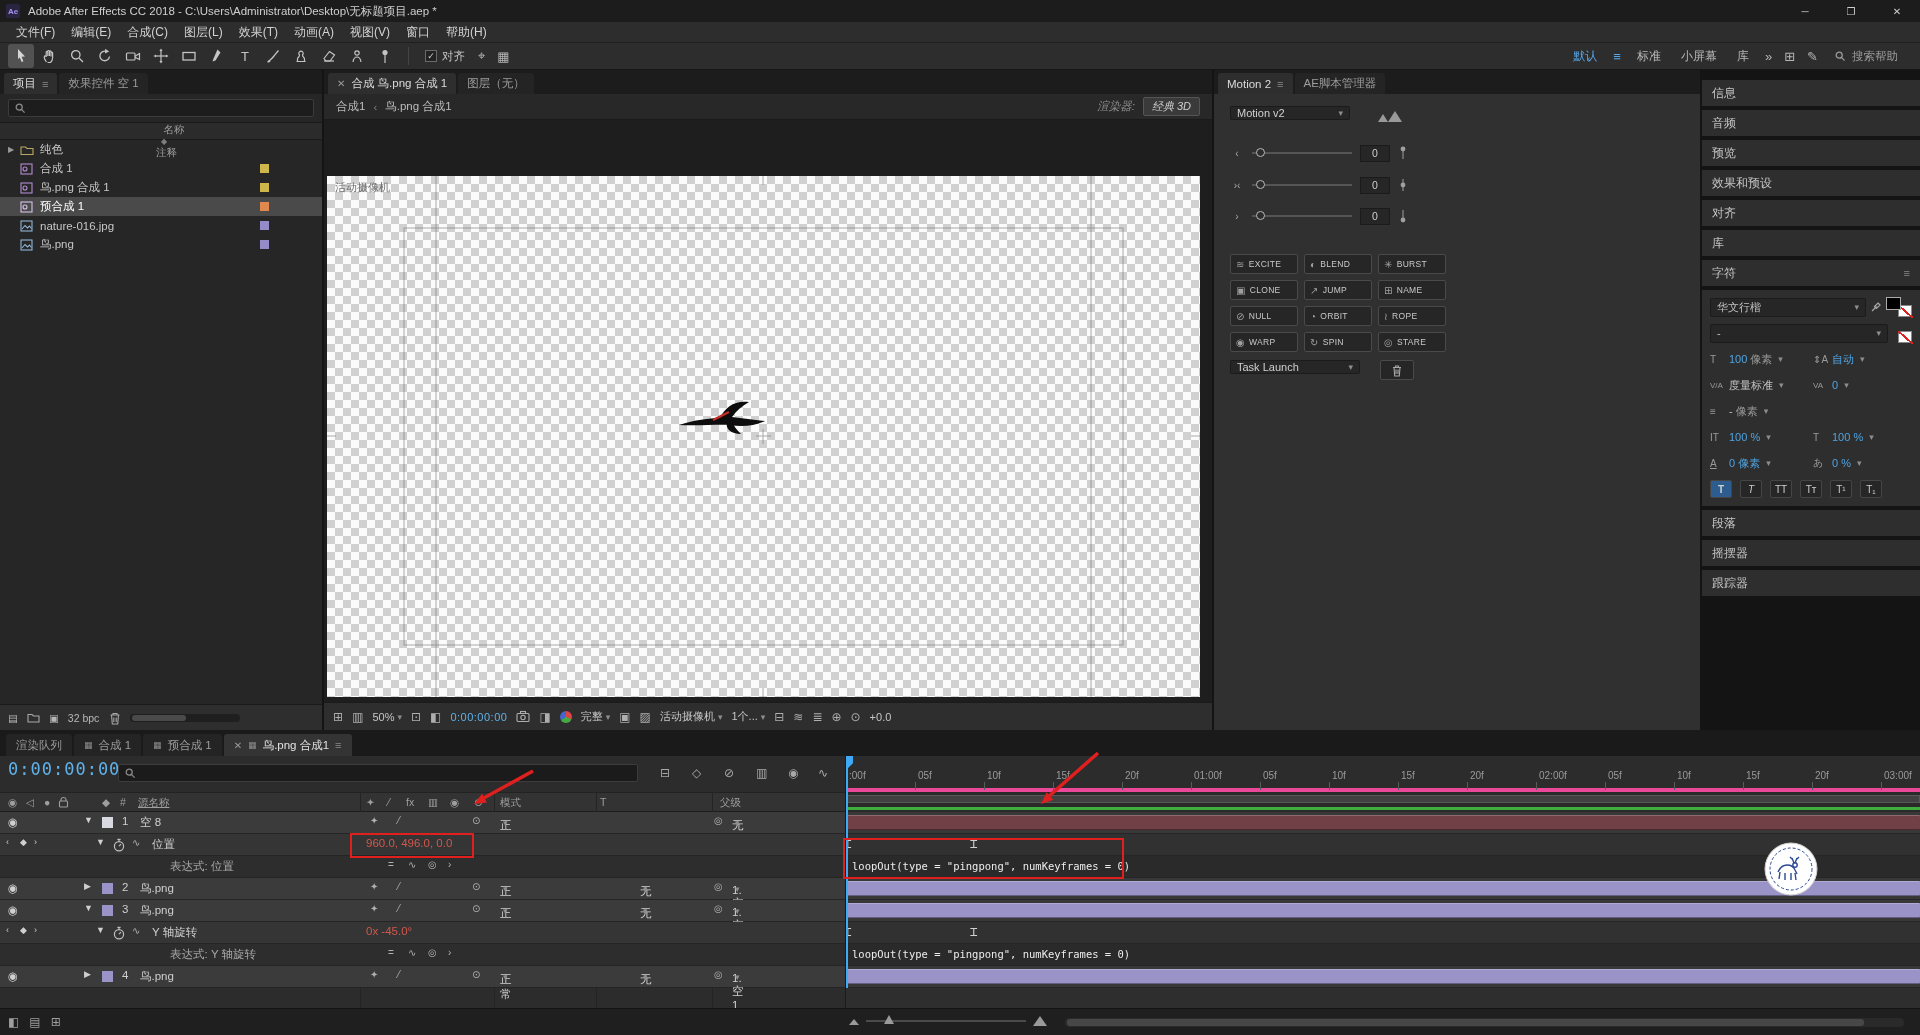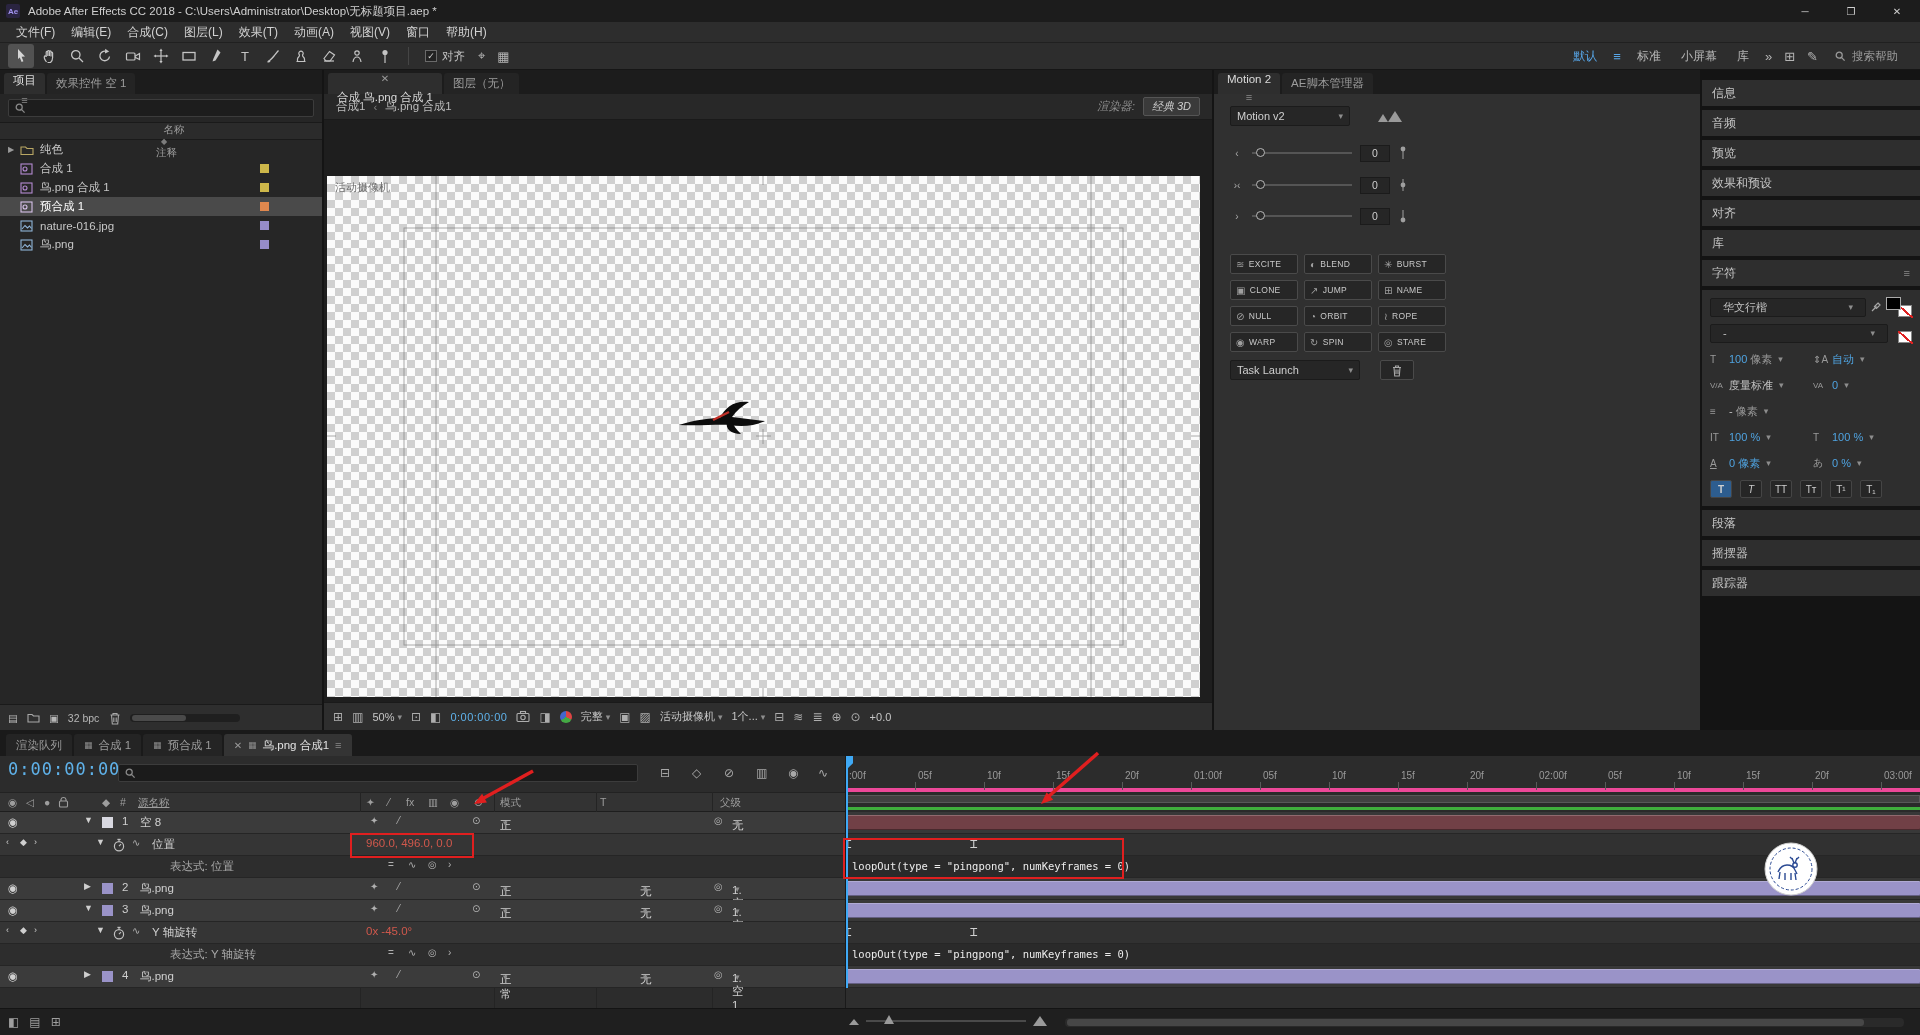--- a/index.html
+++ b/index.html
@@ -27,21 +27,21 @@
   .cb{width:12px;height:12px;border:1px solid #6a6a6a;background:#222;font-size:9px;display:flex;align-items:center;justify-content:center;color:#cfcfcf;}
   .ticon{color:#b4b4b4;font-size:13px;padding:0 5px;}
   .tspace{flex:1;}
   .ws{color:#b8b8b8;font-size:12px;padding:0 9px;}
   .ws.first{color:#57a6e8;}
   .searchbox{display:flex;align-items:center;gap:6px;margin:0 14px 0 10px;color:#9a9a9a;font-size:11.5px;}
 
   
   .paneltabs{height:24px;background:#1c1c1c;display:flex;align-items:flex-end;padding-left:4px;gap:2px;}
   .ptab{height:21px;display:flex;align-items:center;gap:6px;padding:0 9px;font-size:11.5px;color:#9c9c9c;background:#242424;border-radius:3px 3px 0 0;}
-  .ptab.active{background:#2e2e2e;color:#dadada;flex-direction:column;}
+  .ptab.active{background:#2e2e2e;color:#dadada;}
   .pmenu{color:#8a8a8a;font-size:11px;}
   .tabx{color:#9a9a9a;font-size:10px;}
 
   
   #project{position:absolute;left:0;top:70px;width:322px;height:660px;background:#262626;}
   .pinfo{height:68px;padding:7px 8px;display:flex;gap:9px;background:#2e2e2e;}
   .pthumb{width:96px;height:54px;background:#000;border:1px solid #3a3a3a;}
   .pmeta{font-size:10.5px;line-height:1.55;color:#bdbdbd;padding-top:2px;}
   .chip{display:inline-block;width:8px;height:8px;margin-right:5px;}
   .psearch{margin:5px 8px;height:18px;background:#1d1d1d;border:1px solid #3c3c3c;border-radius:2px;display:flex;align-items:center;padding:0 6px;gap:6px;}
@@ -73,39 +73,39 @@
   .viewlabel{position:absolute;left:8px;top:4px;color:#6e6e6e;font-size:11px;}
   .vbar{position:absolute;left:0;bottom:0;right:0;height:28px;background:#2e2e2e;border-top:1px solid #1a1a1a;display:flex;align-items:center;gap:9px;padding:0 9px;font-size:11px;color:#c6c6c6;}
   .vi{color:#aeaeae;font-size:12px;}
   .vsel{display:flex;align-items:center;}
   .vtime{color:var(--time_blue);letter-spacing:.5px;}
   .rgbdot{width:12px;height:12px;border-radius:50%;background:conic-gradient(#d44 0 33%,#4a4 0 66%,#46c 0);}
 
   
   #motionp{position:absolute;left:1214px;top:70px;width:486px;height:660px;background:#303030;}
   .mbody{position:absolute;left:0;top:24px;right:0;bottom:0;}
-  .msel{position:absolute;background:#262626;border:1px solid #1b1b1b;border-radius:2px;height:20px;display:flex;align-items:center;padding:0 6px;font-size:11px;color:#cfcfcf;}
+  .msel{position:absolute;background:#262626;border:1px solid #1b1b1b;border-radius:2px;height:14px;display:flex;align-items:center;padding:0 6px;font-size:11px;color:#cfcfcf;}
   .msel .dd{margin-left:auto;}
   .mrow{position:absolute;left:16px;display:flex;align-items:center;gap:8px;height:20px;}
   .mease{width:14px;color:#a8a8a8;font-size:10px;text-align:center;}
   .mtrack{width:100px;height:2px;background:#555;position:relative;}
   .mknob{position:absolute;left:4px;top:-4px;width:9px;height:9px;border:1.5px solid #b9b9b9;border-radius:50%;background:#2c2c2c;}
   .mval{width:30px;height:17px;background:#262626;border:1px solid #1b1b1b;font-size:10.5px;color:#cfcfcf;display:flex;align-items:center;justify-content:center;}
   .mgrid{position:absolute;left:16px;top:160px;display:grid;grid-template-columns:repeat(3,68px);gap:6px;}
   .mbtn{height:20px;display:flex;align-items:center;gap:4px;padding:0 5px;background:#262626;border:1px solid #4a4a4a;color:#c9c9c9;font-size:8.5px;border-radius:2px;letter-spacing:.3px;}
   .mico{font-size:10px;color:#9f9f9f;}
   .mtrash{position:absolute;left:166px;top:266px;width:34px;height:20px;background:#262626;border:1px solid #4a4a4a;border-radius:2px;display:flex;align-items:center;justify-content:center;}
 
   
   #sidebar{position:absolute;left:1702px;top:70px;width:218px;height:660px;padding-top:10px;}
   .side-h{height:26px;background:#2e2e2e;margin-bottom:4px;display:flex;align-items:center;padding:0 10px;font-size:12px;color:#c6c6c6;}
   .side-h .pmenu{margin-left:auto;}
   .char-body{background:#2e2e2e;padding:4px 8px;margin-bottom:4px;}
   .crow{display:flex;align-items:center;height:26px;gap:4px;font-size:11px;color:#c2c2c2;}
-  .cselect{flex:1;height:19px;background:#262626;border:1px solid #1b1b1b;display:flex;align-items:center;padding:0 12px;border-radius:2px;}
+  .cselect{flex:1;height:19px;background:#262626;border:1px solid #1b1b1b;display:flex;align-items:center;padding:0 6px;border-radius:2px;}
   .cselect .dd{margin-left:auto;}
   .chalf{width:50%;display:flex;align-items:center;gap:3px;}
   .cico{color:#9a9a9a;font-size:10px;min-width:16px;}
   .cico.sm{font-size:8px;}
   .bluev{color:var(--accent_blue);}
   .unit{color:#9a9a9a;}
   .ctoggle{width:22px;height:18px;background:#262626;border:1px solid #454545;display:flex;align-items:center;justify-content:center;font-size:10px;color:#cfcfcf;margin-right:4px;border-radius:2px;}
   .ctoggle.on{background:#2d5d8f;}
   .swatches{position:relative;width:26px;height:20px;}
   .swatches .back{position:absolute;right:0;bottom:0;width:14px;height:12px;background:#fff;border:1px solid #888;}

